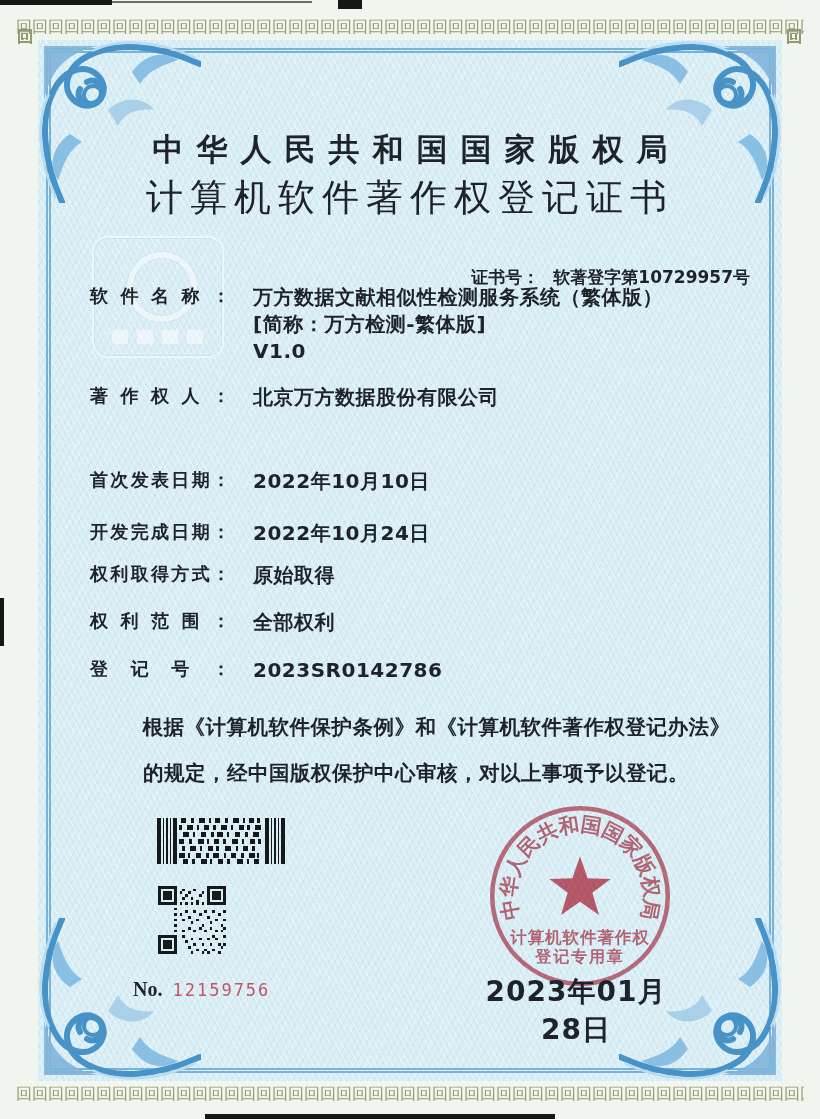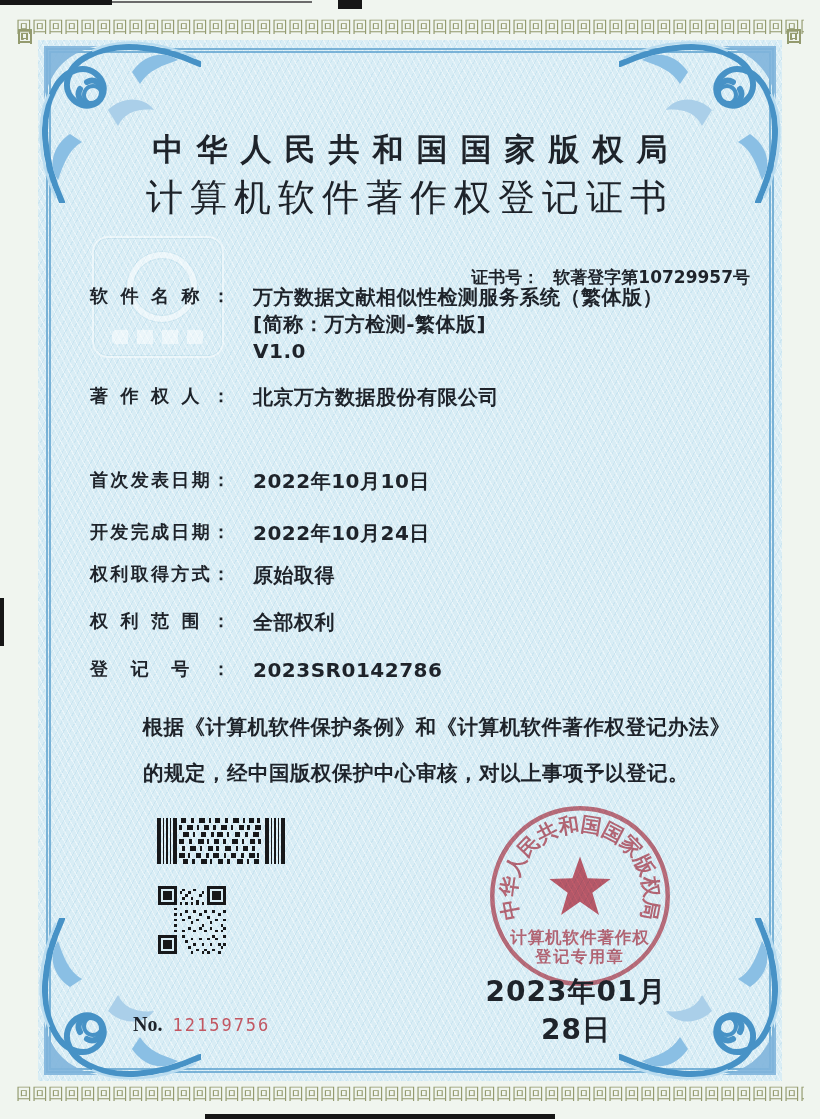--- a/index.html
+++ b/index.html
@@ -57,21 +57,21 @@
     font-size:31px;font-weight:bold;letter-spacing:13px;padding-left:13px;}
   .cert-title{position:absolute;left:0;right:0;top:173px;text-align:center;
     font-size:37px;font-weight:normal;letter-spacing:7px;padding-left:0;}
   .certno{position:absolute;right:70px;top:246px;font-size:17px;font-weight:bold;margin-top:20px;}
   .certno .gap{display:inline-block;width:14px;}
   .frow{position:absolute;left:90px;font-size:20px;font-weight:bold;}
   .flabel{display:inline-block;width:140px;font-size:18px;text-align:justify;text-align-last:justify;vertical-align:top;font-family:Liberation Serif, serif;}
   .fvalue{display:inline-block;margin-left:23px;vertical-align:top;line-height:27px;letter-spacing:.5px;}
   .statement{position:absolute;left:92px;top:704px;width:648px;
     font-size:20.5px;font-weight:600;line-height:46px;text-indent:2em;letter-spacing:.5px;text-align:center;}
-  .serial{position:absolute;left:133px;top:977px;font-size:20px;margin-top:35px;}
+  .serial{position:absolute;left:133px;top:977px;font-size:20px;}
   .serial .no{font-family:"Liberation Serif",serif;font-weight:bold;}
   .serial .num{font-family:"DejaVu Sans Mono",monospace;font-size:17px;color:#c25762;letter-spacing:2px;margin-left:10px;}
   .issue-date{position:absolute;left:476px;top:973px;width:200px;text-align:center;
     font-size:28px;font-weight:bold;letter-spacing:1px;}
   .barcode{position:absolute;left:157px;top:818px;}
   .qrcode{position:absolute;left:158px;top:886px;}
   .seal{position:absolute;left:486px;top:802px;mix-blend-mode:multiply;opacity:.92;}
   .seal text{font-family:"DejaVu Sans",sans-serif;}
 </style>
 </head>

